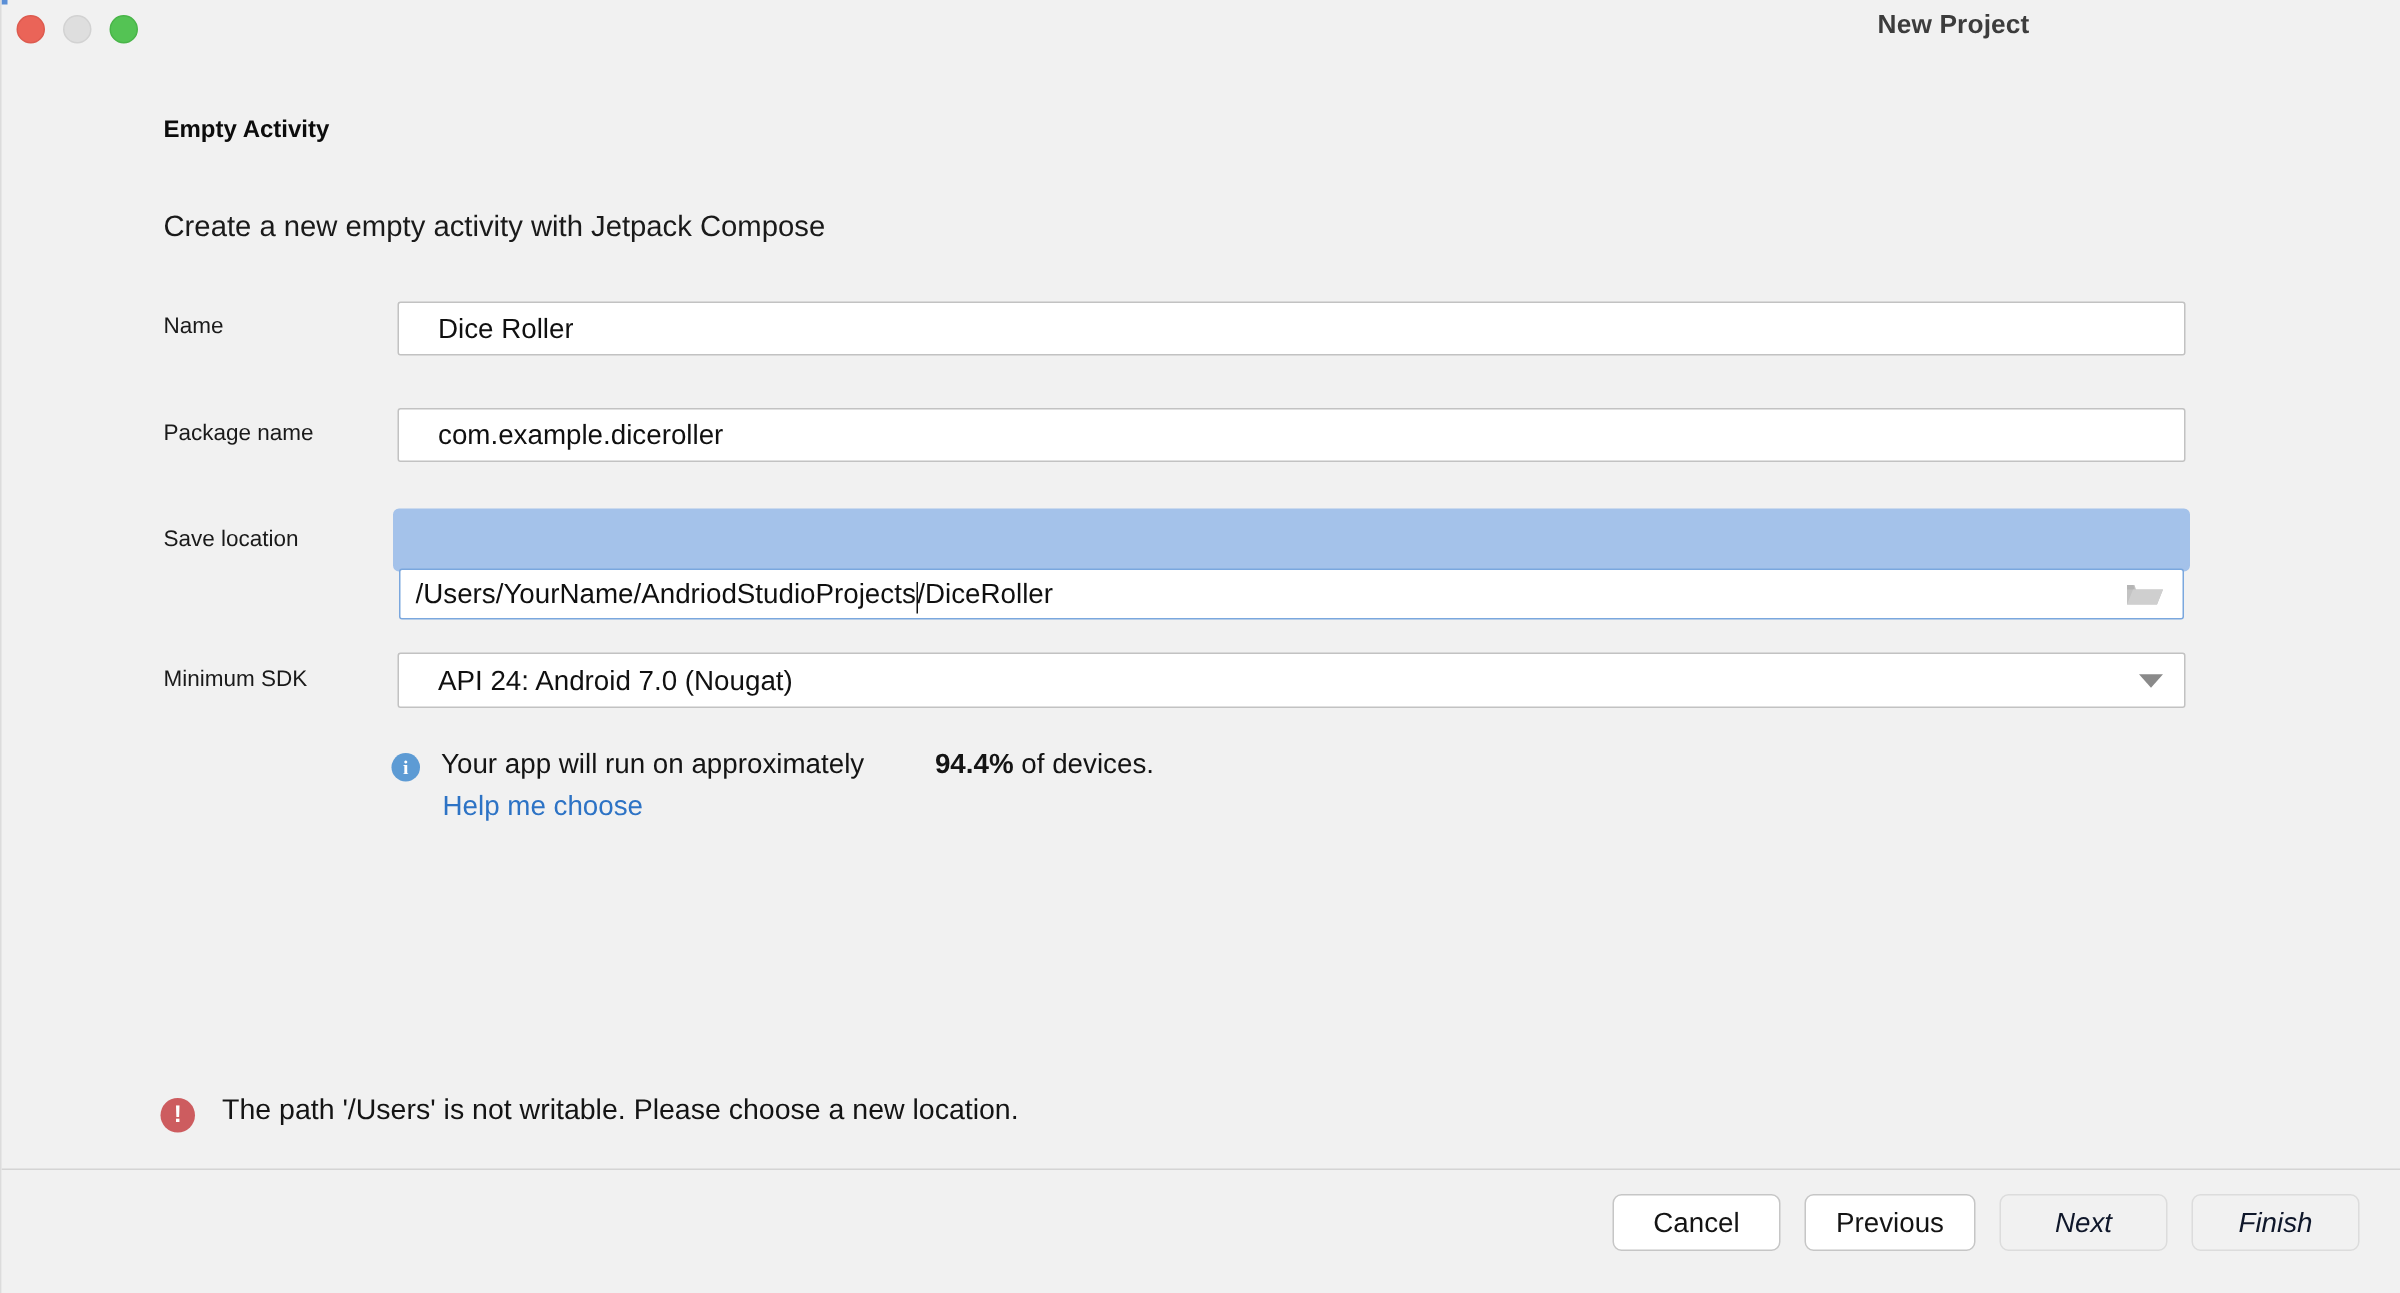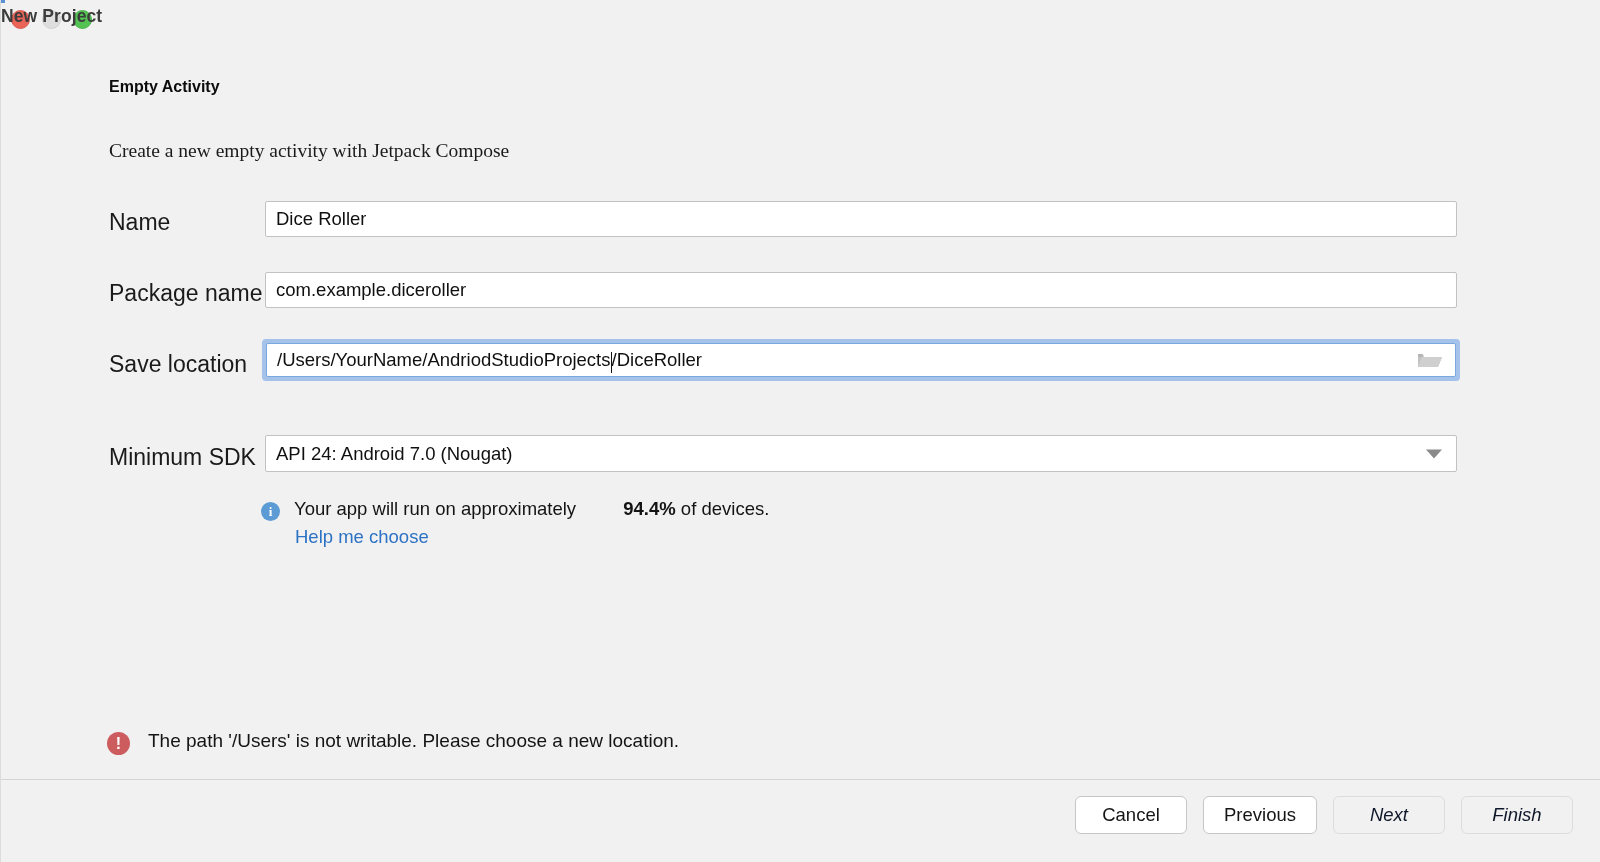--- a/index.html
+++ b/index.html
@@ -41,21 +41,21 @@
     display: block;
   }
   .light.close   { background: #ea6458; border: 1px solid #dd5b4f; }
   .light.min     { background: #dedede; border: 1px solid #d2d2d2; }
   .light.zoom    { background: #54c354; border: 1px solid #49b549; }
 
   #window-title {
     position: absolute;
     top: 6px; left: 0;
     width: 1352px;
-    text-align: left;
+    text-align: right;
     font-size: 17.5px;
     font-weight: bold;
     color: #3c3c3c;
     letter-spacing: 0.1px;
   }
   #blue-edge {
     position: absolute;
     top: 0; left: 0;
     width: 4px; height: 3px;
     background: #5b8fd6;
@@ -74,42 +74,41 @@
     left: 108px; top: 40px;
     font-size: 16px;
     font-weight: bold;
     color: #0c0c0c;
   }
   #subheading {
     position: absolute;
     left: 108px; top: 102px;
     font-size: 19.5px;
     color: #1a1a1a;
-    font-family: Liberation Serif, serif;
   }
 
   .form-row { position: absolute; left: 0; width: 1600px; }
   .row-label {
     position: absolute;
     left: 108px;
-    font-size: 23px;
+    font-size: 15px;
     color: #1a1a1a;
     white-space: nowrap;
   }
   .field {
     position: absolute;
     left: 264px;
     width: 1192px;
     height: 36px;
     background: #ffffff;
     border: 1px solid #c2c2c2;
     border-radius: 2px;
     display: flex;
     align-items: center;
-    padding: 0 10px;
+    padding: 0 26px;
   }
   .field-text {
     font-size: 18.5px;
     color: #101010;
     white-space: nowrap;
     overflow: hidden;
   }
 
   
   #row-name .row-label { top: 171px; }
@@ -135,20 +134,21 @@
   #row-save .field-inner {
     width: 100%;
     height: 100%;
     background: #ffffff;
     border: 1px solid #7aa7de;
     border-radius: 2px;
     display: flex;
     align-items: center;
     padding: 0 10px;
     position: relative;
+    margin-top: 36px;
   }
   .caret {
     display: inline-block;
     width: 1px;
     height: 21px;
     background: #111;
     vertical-align: middle;
     margin: 0 0px;
     position: relative;
     top: 2px;

